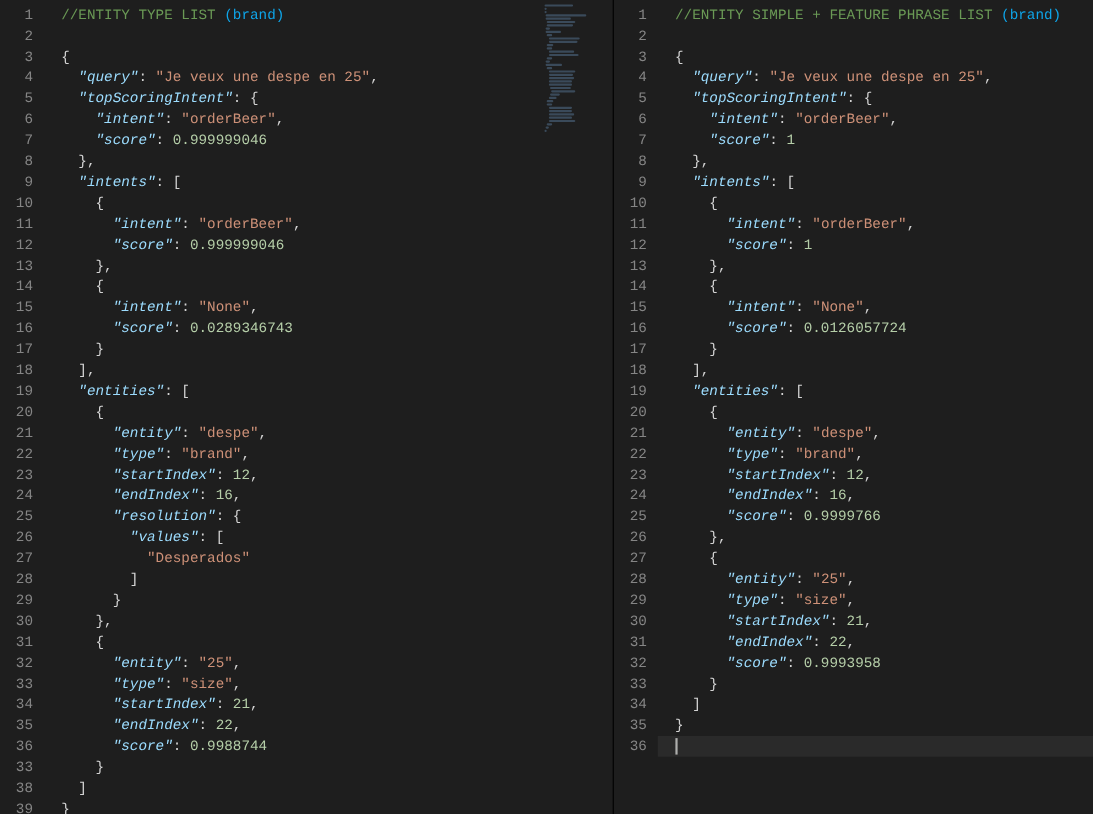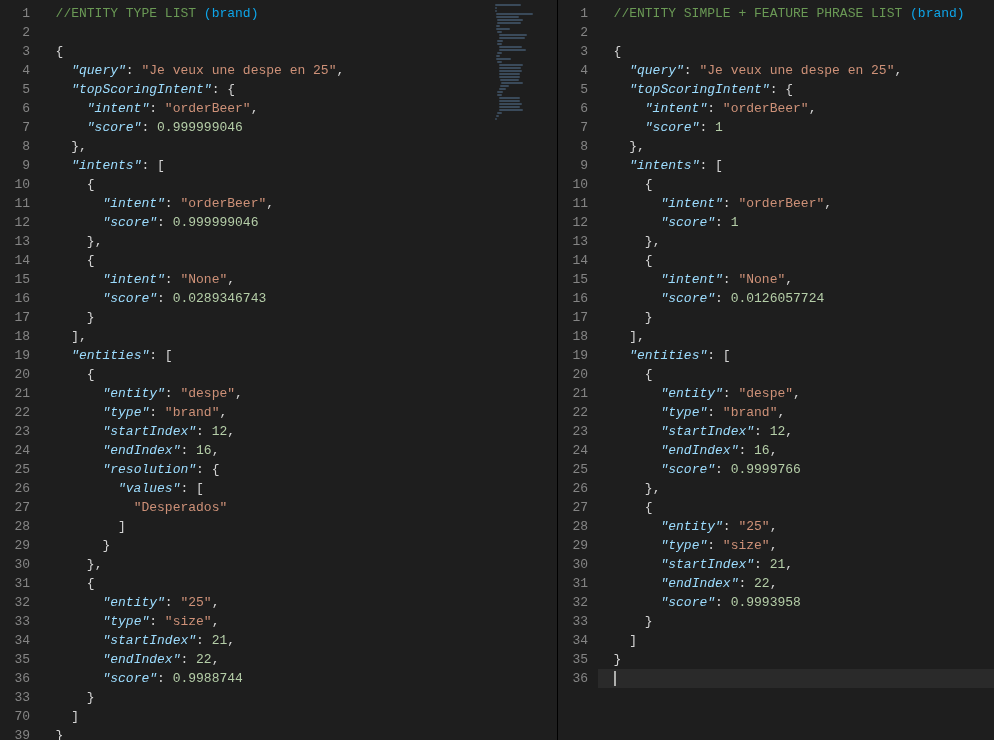--- a/index.html
+++ b/index.html
@@ -102,21 +102,21 @@
       <div class="ln">28</div>
       <div class="ln">29</div>
       <div class="ln">30</div>
       <div class="ln">31</div>
       <div class="ln">32</div>
       <div class="ln">33</div>
       <div class="ln">34</div>
       <div class="ln">35</div>
       <div class="ln">36</div>
       <div class="ln">33</div>
-      <div class="ln">70</div>
+      <div class="ln">38</div>
       <div class="ln">39</div>
     </div>
   <div class="code" id="code-left"><div class="line">  <span class="comment">//ENTITY TYPE LIST </span><span class="bracket-hint">(brand)</span></div><div class="line">  </div><div class="line">  <span class="punct">{</span></div><div class="line">    <span class="key">"query"</span><span class="punct">: </span><span class="string">"Je veux une despe en 25"</span><span class="punct">,</span></div><div class="line">    <span class="key">"topScoringIntent"</span><span class="punct">: </span><span class="punct">{</span></div><div class="line">      <span class="key">"intent"</span><span class="punct">: </span><span class="string">"orderBeer"</span><span class="punct">,</span></div><div class="line">      <span class="key">"score"</span><span class="punct">: </span><span class="number">0.999999046</span></div><div class="line">    <span class="punct">}</span><span class="punct">,</span></div><div class="line">    <span class="key">"intents"</span><span class="punct">: </span><span class="punct">[</span></div><div class="line">      <span class="punct">{</span></div><div class="line">        <span class="key">"intent"</span><span class="punct">: </span><span class="string">"orderBeer"</span><span class="punct">,</span></div><div class="line">        <span class="key">"score"</span><span class="punct">: </span><span class="number">0.999999046</span></div><div class="line">      <span class="punct">}</span><span class="punct">,</span></div><div class="line">      <span class="punct">{</span></div><div class="line">        <span class="key">"intent"</span><span class="punct">: </span><span class="string">"None"</span><span class="punct">,</span></div><div class="line">        <span class="key">"score"</span><span class="punct">: </span><span class="number">0.0289346743</span></div><div class="line">      <span class="punct">}</span></div><div class="line">    <span class="punct">]</span><span class="punct">,</span></div><div class="line">    <span class="key">"entities"</span><span class="punct">: </span><span class="punct">[</span></div><div class="line">      <span class="punct">{</span></div><div class="line">        <span class="key">"entity"</span><span class="punct">: </span><span class="string">"despe"</span><span class="punct">,</span></div><div class="line">        <span class="key">"type"</span><span class="punct">: </span><span class="string">"brand"</span><span class="punct">,</span></div><div class="line">        <span class="key">"startIndex"</span><span class="punct">: </span><span class="number">12</span><span class="punct">,</span></div><div class="line">        <span class="key">"endIndex"</span><span class="punct">: </span><span class="number">16</span><span class="punct">,</span></div><div class="line">        <span class="key">"resolution"</span><span class="punct">: </span><span class="punct">{</span></div><div class="line">          <span class="key">"values"</span><span class="punct">: </span><span class="punct">[</span></div><div class="line">            <span class="string">"Desperados"</span></div><div class="line">          <span class="punct">]</span></div><div class="line">        <span class="punct">}</span></div><div class="line">      <span class="punct">}</span><span class="punct">,</span></div><div class="line">      <span class="punct">{</span></div><div class="line">        <span class="key">"entity"</span><span class="punct">: </span><span class="string">"25"</span><span class="punct">,</span></div><div class="line">        <span class="key">"type"</span><span class="punct">: </span><span class="string">"size"</span><span class="punct">,</span></div><div class="line">        <span class="key">"startIndex"</span><span class="punct">: </span><span class="number">21</span><span class="punct">,</span></div><div class="line">        <span class="key">"endIndex"</span><span class="punct">: </span><span class="number">22</span><span class="punct">,</span></div><div class="line">        <span class="key">"score"</span><span class="punct">: </span><span class="number">0.9988744</span></div><div class="line">      <span class="punct">}</span></div><div class="line">    <span class="punct">]</span></div><div class="line">  <span class="punct">}</span></div></div>
   <div class="minimap" id="minimap-left">
       <div class="mm-line" style="width:26px;margin-left:0px"></div>
       <div class="mm-line" style="width:2px;margin-left:0px"></div>
       <div class="mm-line" style="width:2px;margin-left:0px"></div>
       <div class="mm-line" style="width:37px;margin-left:1.2px"></div>
       <div class="mm-line" style="width:23px;margin-left:1.2px"></div>
       <div class="mm-line" style="width:26px;margin-left:2.4px"></div>

